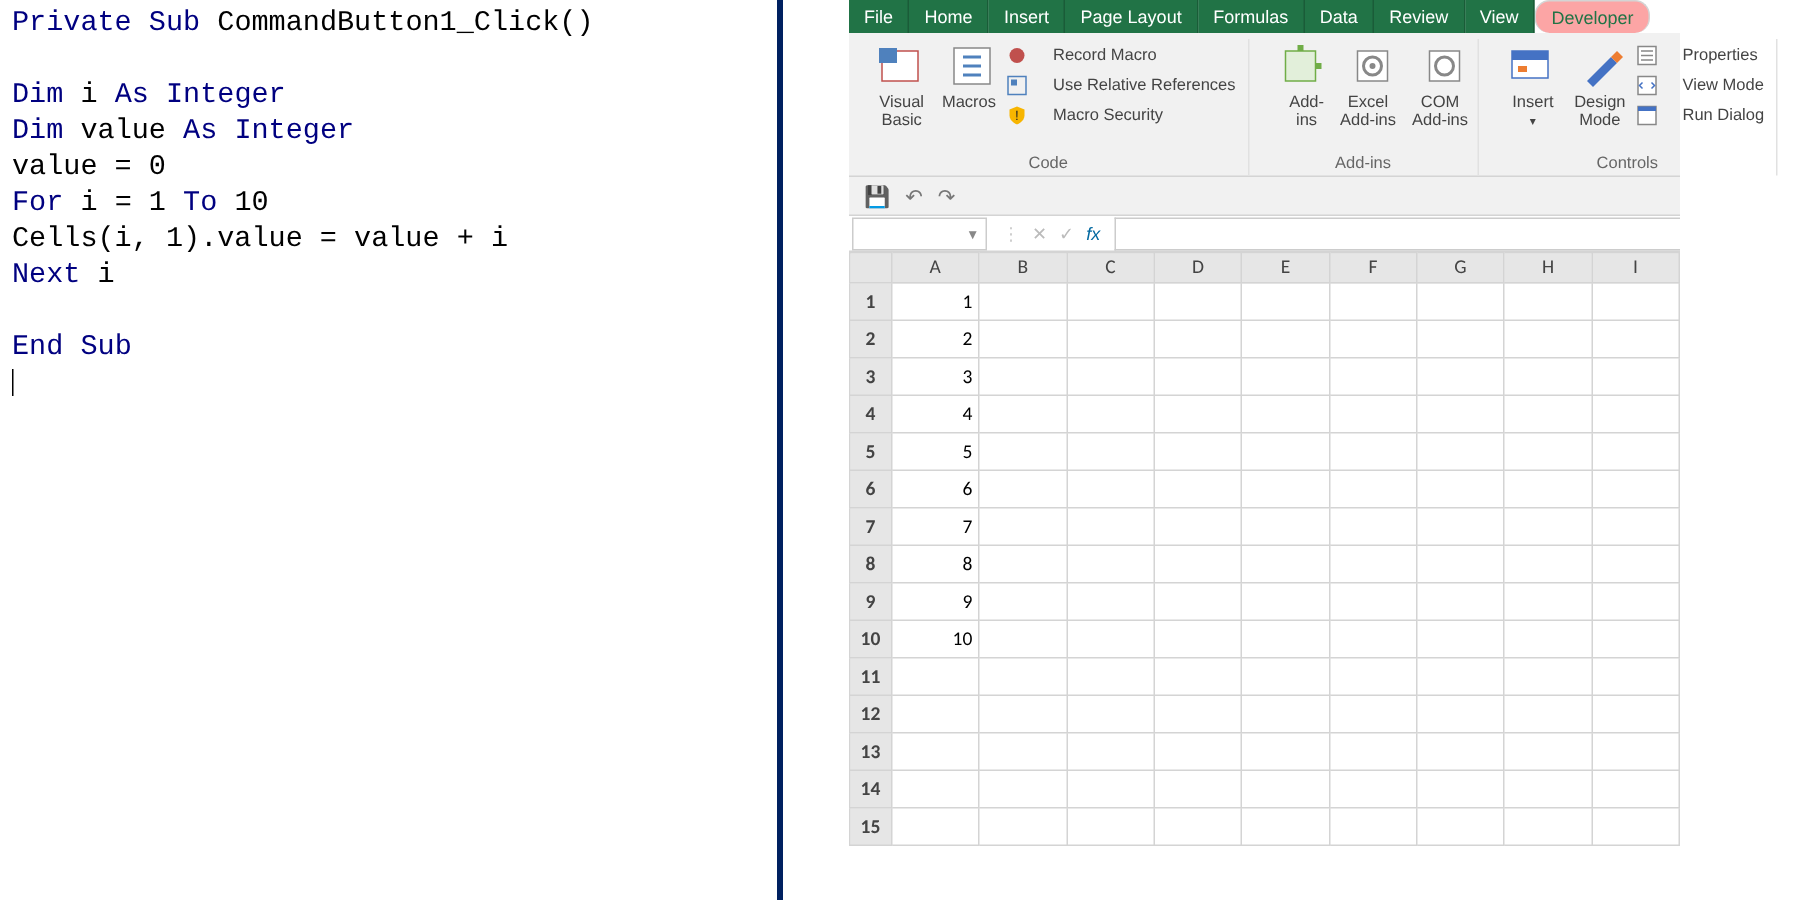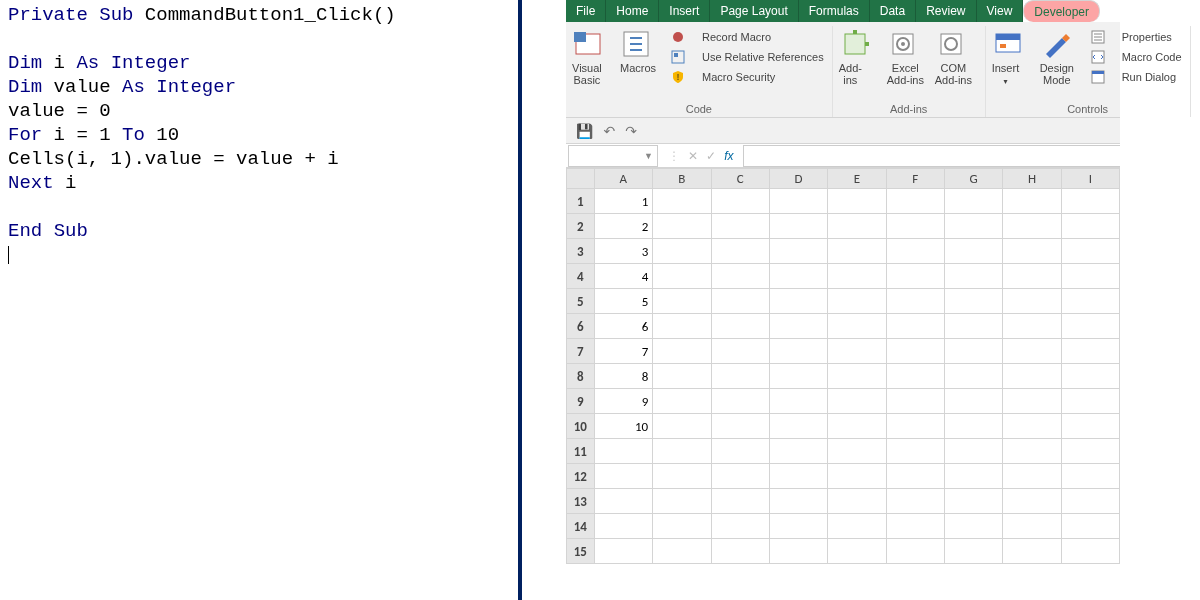--- a/index.html
+++ b/index.html
@@ -21,21 +21,21 @@
   .tab { padding: 3px 10px; color: #fff; background: #217346; border-right: 1px solid #1a5c38; cursor: default; height: 22px; display:flex; align-items:center; }
   .tab.inactive { background: #217346; }
   .tab.active { background: #fca5a5; color: #217346; border-top: 1px solid #d4d4d4; border-left: 1px solid #d4d4d4; border-right: 1px solid #d4d4d4; border-radius: 10px; }
   
   
   .ribbon { height: 96px; background: #f1f1f1; border-bottom: 1px solid #d4d4d4; display: flex; align-items: stretch; font-size: 11px; color: #444; padding-top: 4px; }
   .rgroup { display: flex; flex-direction: column; align-items: center; padding: 0 6px; border-right: 1px solid #e1e1e1; }
   .rgroup:last-child { border-right: none; }
   .rgroup-body { flex: 1; display: flex; align-items: flex-start; gap: 4px; }
   .rgroup-label { font-size: 11px; color: #666; padding: 2px 0; }
-  .big-btn { display: flex; flex-direction: column; align-items: flex-start; width: 44px; padding-top: 2px; cursor: default; }
+  .big-btn { display: flex; flex-direction: column; align-items: flex-end; width: 44px; padding-top: 2px; cursor: default; }
   .big-btn .icon { width: 32px; height: 32px; display:flex; align-items:center; justify-content:center; }
   .big-btn .lbl { text-align: center; line-height: 12px; margin-top: 2px; }
   .small-btns { display: flex; flex-direction: column; gap: 2px; padding-top: 2px; }
   .small-btn { display: flex; align-items: center; gap: 16px; padding: 1px 2px; cursor: default; white-space: nowrap; }
   .small-btn .sicon { width: 16px; height: 16px; display:flex;align-items:center;justify-content:center; }
   
   
   .qat { height: 26px; background: #f1f1f1; border-bottom: 1px solid #d4d4d4; display:flex; align-items:center; gap: 10px; padding-left: 10px; color: #777; font-size: 14px; }
   .qat span { cursor: default; }
   
@@ -205,21 +205,21 @@
               </span>
               <span>Properties</span>
             </div>
             <div class="small-btn">
               <span class="sicon">
                 <svg width="16" height="16" viewBox="0 0 16 16">
                   <rect x="2" y="2" width="12" height="12" fill="#fff" stroke="#888"></rect>
                   <path d="M5 6l-2 2 2 2M11 6l2 2-2 2" stroke="#4472c4" fill="none"></path>
                 </svg>
               </span>
-              <span>Macro Code</span>
+              <span>View Mode</span>
             </div>
             <div class="small-btn">
               <span class="sicon">
                 <svg width="16" height="16" viewBox="0 0 16 16">
                   <rect x="2" y="2" width="12" height="12" fill="#fff" stroke="#888"></rect>
                   <rect x="2" y="2" width="12" height="3" fill="#4472c4"></rect>
                 </svg>
               </span>
               <span>Run Dialog</span>
             </div>

